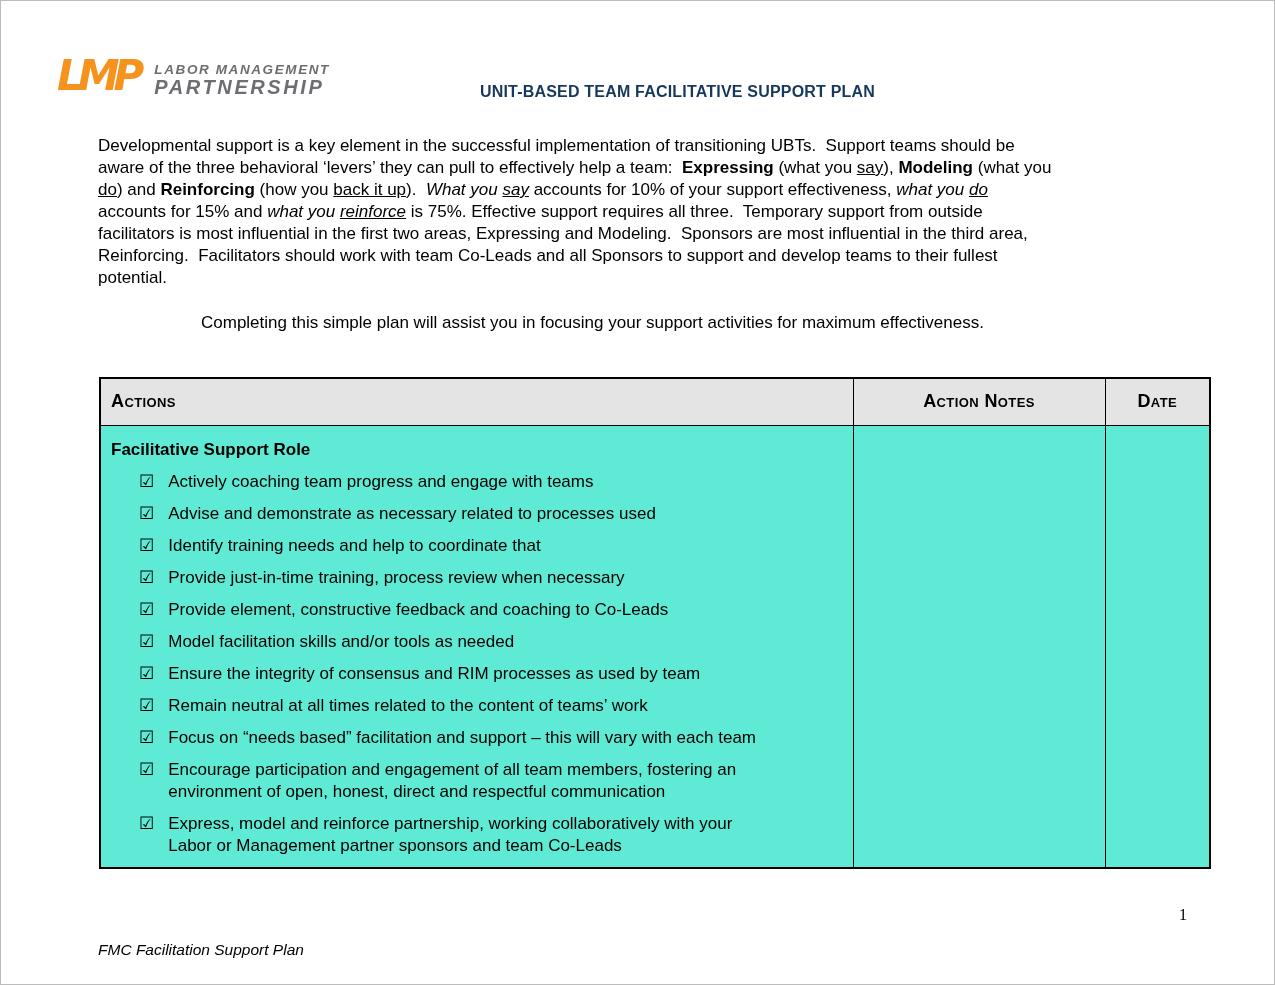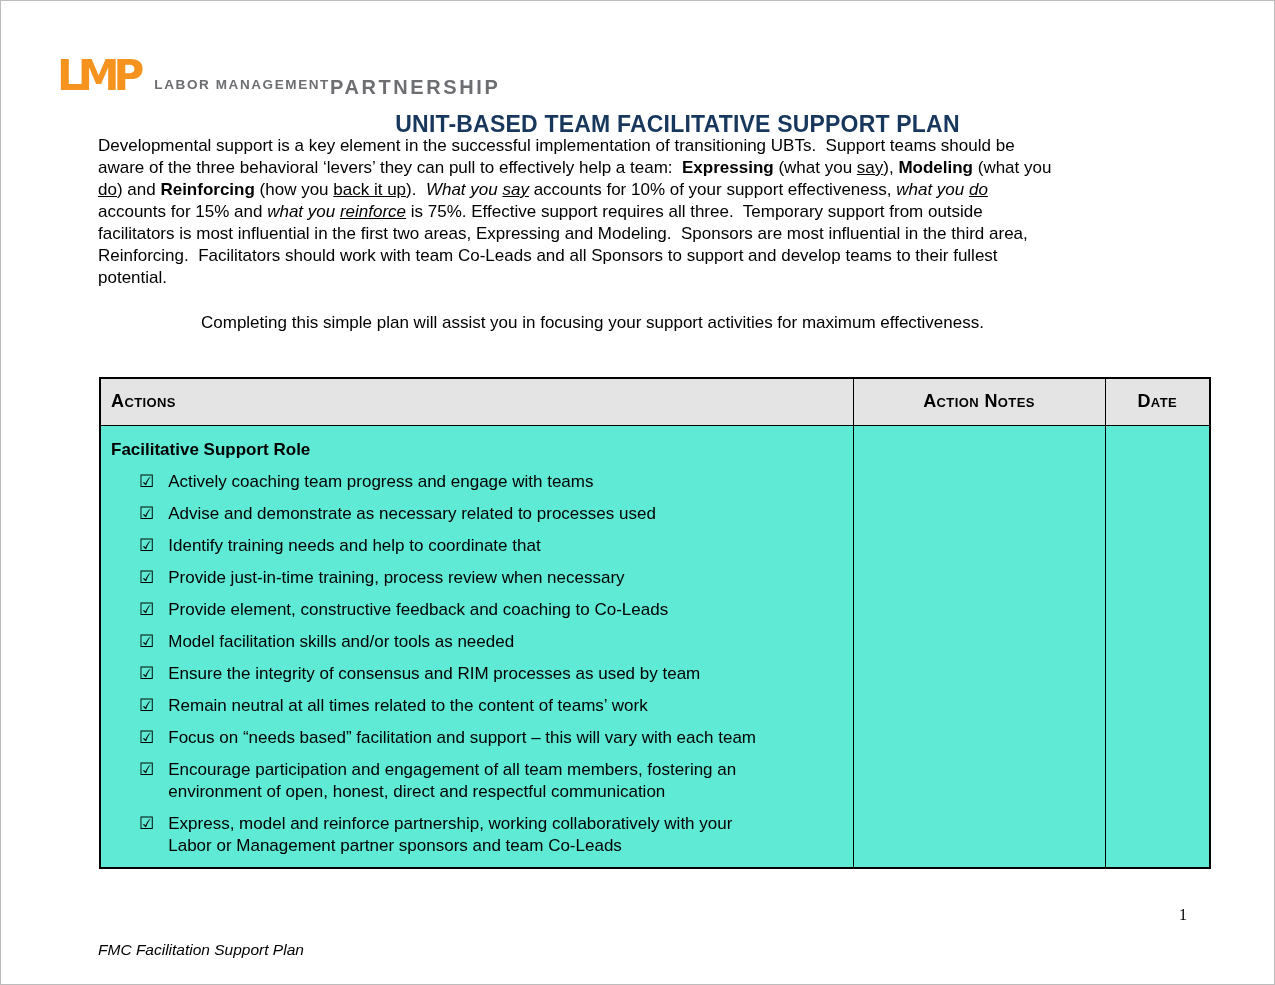--- a/index.html
+++ b/index.html
@@ -9,28 +9,28 @@
     --header-bg:#E4E4E4;
     --table-border:#000000;
     --page-border:#BCBCBC;
   }
   *{margin:0;padding:0;box-sizing:border-box;}
   html,body{width:1275px;height:985px;background:#fff;}
   body{font-family:"Liberation Sans",sans-serif;color:#000;}
   .page{position:relative;width:1275px;height:985px;background:#fff;border:1px solid var(--page-border);overflow:hidden;}
 
   
-  .logo{position:absolute;left:56px;top:53px;display:flex;align-items:flex-end;}
+  .logo{position:absolute;left:56px;top:53px;display:flex;align-items:flex-start;font-style:italic;}
   .logo-mark{font-family:"DejaVu Sans",sans-serif;font-weight:bold;font-size:42px;line-height:44px;letter-spacing:-6px;color:var(--logo-orange);transform:scaleY(1.02);padding-right:8px;}
-  .logo-text{display:flex;flex-direction:row;margin-left:8px;margin-top:16px;color:var(--logo-gray);}
+  .logo-text{display:flex;flex-direction:column;margin-left:8px;margin-top:8px;color:var(--logo-gray);}
   .logo-line1{font-size:13.5px;font-weight:bold;letter-spacing:1.6px;line-height:15px;}
   .logo-line2{font-size:20px;font-weight:bold;letter-spacing:2.6px;line-height:21px;}
 
   
-  .title{position:absolute;left:85px;right:5px;top:82px;text-align:center;font-size:23px;font-weight:bold;color:var(--title-text);letter-spacing:0.2px;margin-top:28px;}
+  .title{position:absolute;left:85px;right:5px;top:82px;text-align:center;font-size:16px;font-weight:bold;color:var(--title-text);letter-spacing:0.2px;}
 
   
   .intro{position:absolute;left:97px;top:134px;width:1095px;font-size:17px;line-height:22px;white-space:pre-wrap;}
   .intro .b{font-weight:bold;text-align:right;}
   .intro .i{font-style:italic;}
   .intro .u{text-decoration:underline;}
   .callout{position:absolute;left:200px;top:311px;font-size:17px;line-height:22px;white-space:pre-wrap;}
 
   
   .plan-table{position:absolute;left:98px;top:376px;width:1110px;border-collapse:collapse;table-layout:fixed;}

